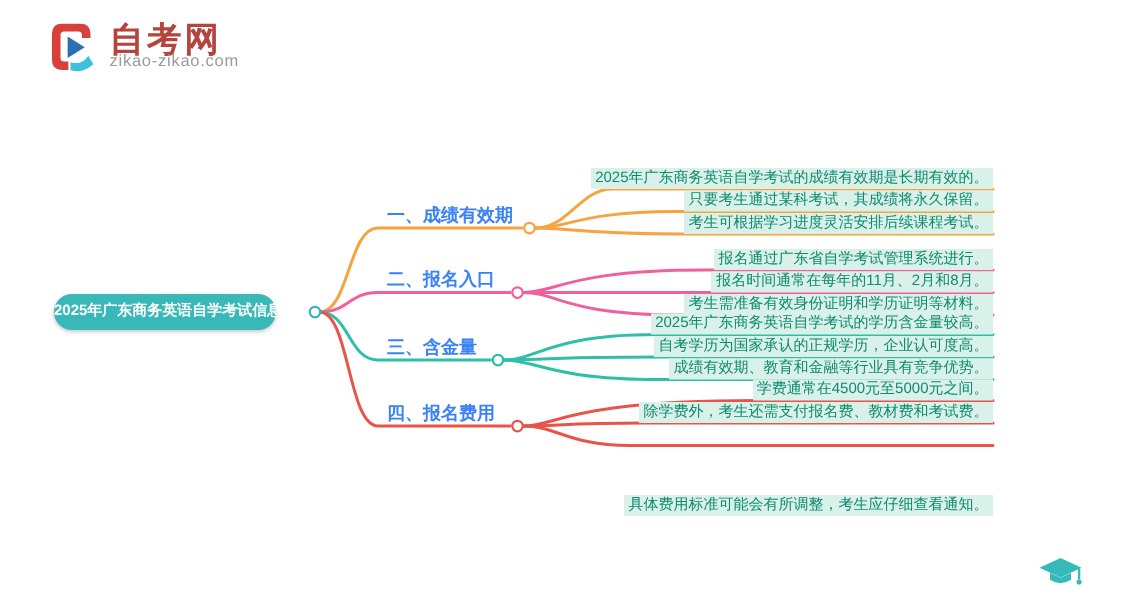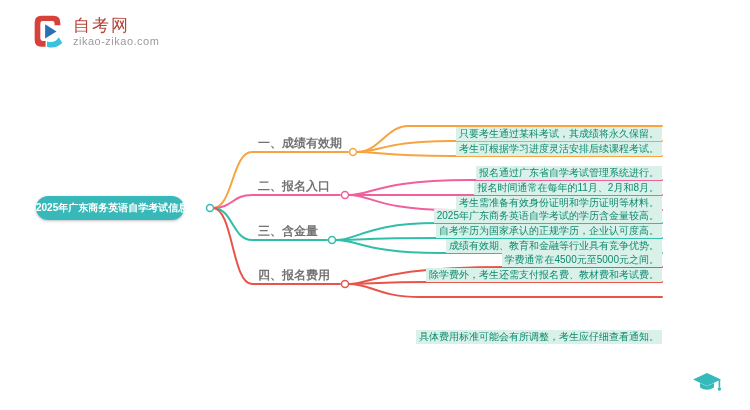--- a/index.html
+++ b/index.html
@@ -9,30 +9,30 @@
   }
   .connectors{position:absolute;left:0;top:0;pointer-events:none;}
   .conn{fill:none;stroke-width:2;stroke-linecap:round;}
   .dot{fill:#ffffff;stroke-width:1.5;}
   .root-node{
     position:absolute;left:36px;top:196px;width:148px;height:24px;
     border-radius:12px;color:#fff;font-size:10px;line-height:24px;text-align:center;
     font-weight:bold;white-space:nowrap;box-shadow:0 1px 3px rgba(0,0,0,.25);
   }
   .branch-label{
-    position:absolute;height:17px;line-height:17px;font-size:12px;color:#737373;
+    position:absolute;height:17px;line-height:17px;font-size:12px;color:#3b82f6;
     white-space:nowrap;font-weight:bold;
   }
   .leaf{
     position:absolute;right:88px;height:14px;line-height:14px;font-size:10px;
     color:#0e8a70;background:#d9f1e8;padding:0 3px;white-space:nowrap;
   }
   .logo{position:absolute;left:28px;top:12px;display:flex;align-items:center;}
   .logo-text{margin-left:7px;}
-  .logo-title{font-size:17px;font-weight:normal;color:#b5443c;letter-spacing:2px;line-height:20px;}
+  .logo-title{font-size:23px;font-weight:bold;color:#b5443c;letter-spacing:2px;line-height:20px;}
   .logo-sub{font-size:11px;color:#9b9b9b;letter-spacing:.5px;line-height:11px;}
   .cap{position:absolute;right:28px;bottom:12px;}
 </style>
 </head>
 <body>
 
 <div class="canvas">
 
   <svg class="connectors" width="750" height="410" viewBox="0 0 750 410">
 
@@ -76,20 +76,21 @@
     </div>
   </div>
 
   <div class="root-node" style="background-color: rgb(56, 184, 184);">2025年广东商务英语自学考试信息</div>
 
   <div class="branch-label" style="left:258px;top:135px;">一、成绩有效期</div>
   <div class="branch-label" style="left:258px;top:178px;">二、报名入口</div>
   <div class="branch-label" style="left:258px;top:223px;">三、含金量</div>
   <div class="branch-label" style="left:258px;top:267px;">四、报名费用</div>
 
+  <div class="leaf" style="top:112px;">2025年广东商务英语自学考试的成绩有效期是长期有效的。</div>
   <div class="leaf" style="top:127px;">只要考生通过某科考试，其成绩将永久保留。</div>
   <div class="leaf" style="top:142px;">考生可根据学习进度灵活安排后续课程考试。</div>
 
   <div class="leaf" style="top:166px;">报名通过广东省自学考试管理系统进行。</div>
   <div class="leaf" style="top:181px;">报名时间通常在每年的11月、2月和8月。</div>
   <div class="leaf" style="top:196px;">考生需准备有效身份证明和学历证明等材料。</div>
 
   <div class="leaf" style="top:209px;">2025年广东商务英语自学考试的学历含金量较高。</div>
   <div class="leaf" style="top:224px;">自考学历为国家承认的正规学历，企业认可度高。</div>
   <div class="leaf" style="top:239px;">成绩有效期、教育和金融等行业具有竞争优势。</div>

